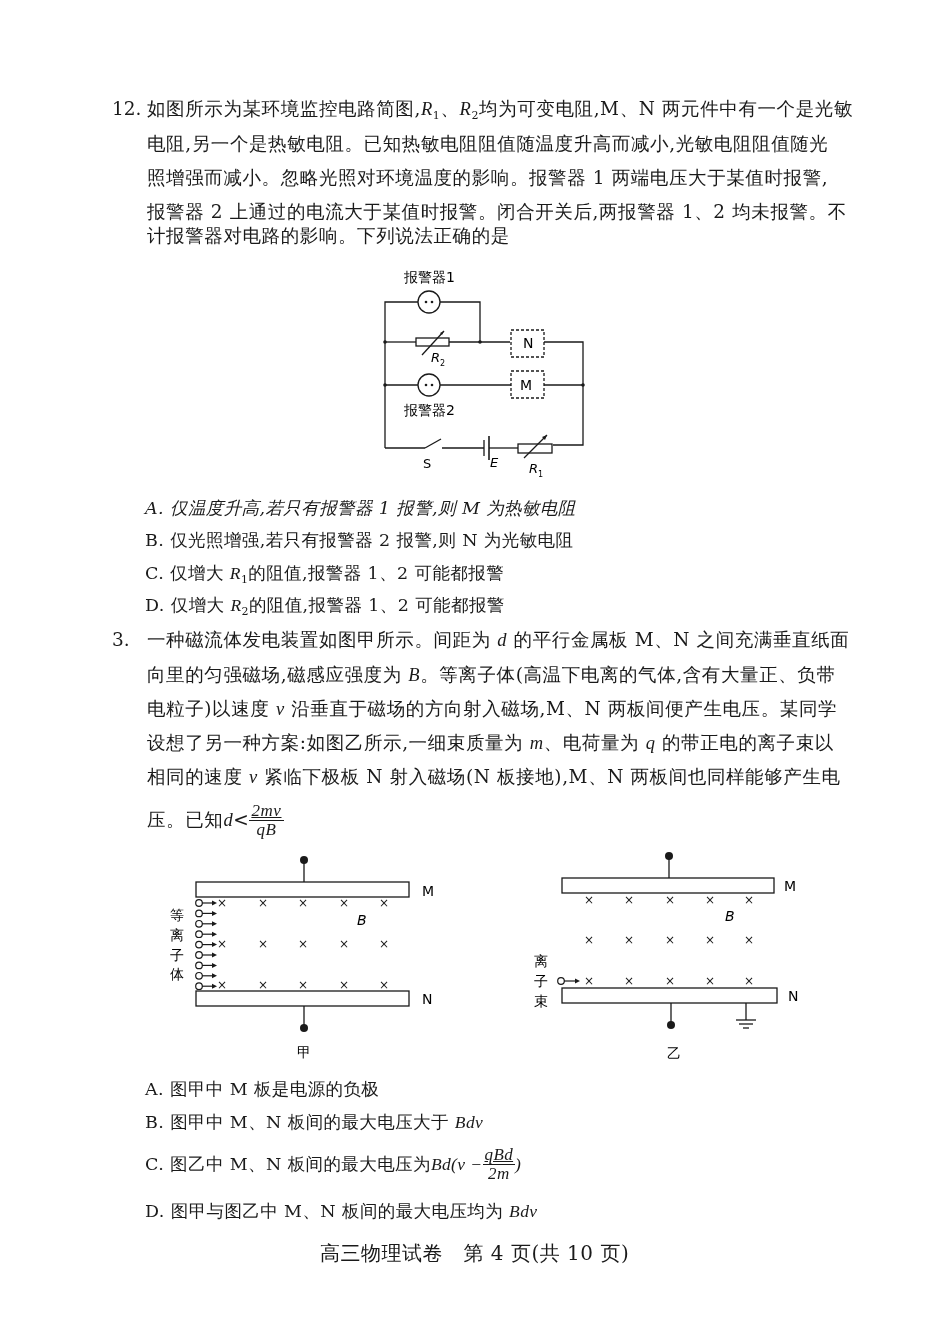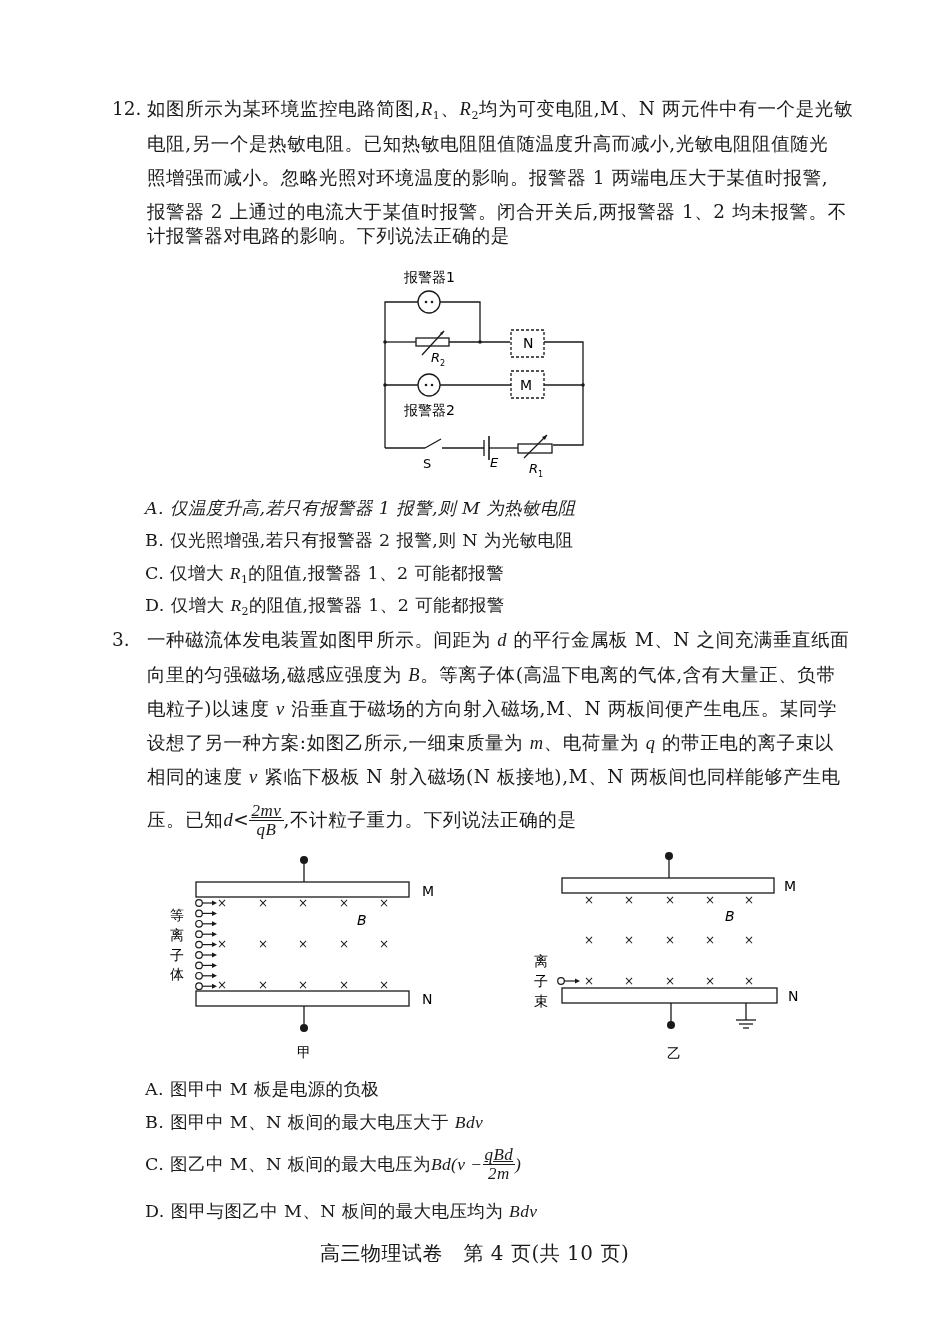--- a/index.html
+++ b/index.html
@@ -116,21 +116,20 @@
     <span>相同的速度 </span><span class="it">v</span><span> 紧临下极板 N 射入磁场(N 板接地),M、N 两板间也同样能够产生电</span>
   </div>
   <div class="line" style="left:147px;top:800px;height:40px;display:flex;align-items:center;">
     <span>压。已知 </span>
       <span class="it">d</span>
       <span> &lt; </span>
       <span class="frac">
         <span class="num">2mv</span>
         <span class="den">qB</span>
       </span>
-      <span>,不计粒子重力。下列说法正确的是</span>
   </div>
 
   <svg style="position:absolute;left:160px;top:850px;" width="295" height="215" viewBox="0 0 295 215">
     <g stroke="#1a1a1a" stroke-width="1.3" fill="#fff">
       <rect x="36" y="32" width="213" height="15"></rect>
       <rect x="36" y="141" width="213" height="15"></rect>
       <line x1="144" y1="12" x2="144" y2="32"></line>
       <line x1="144" y1="156" x2="144" y2="176"></line>
     </g>
     <circle cx="144" cy="10" r="4" fill="#1a1a1a"></circle>

